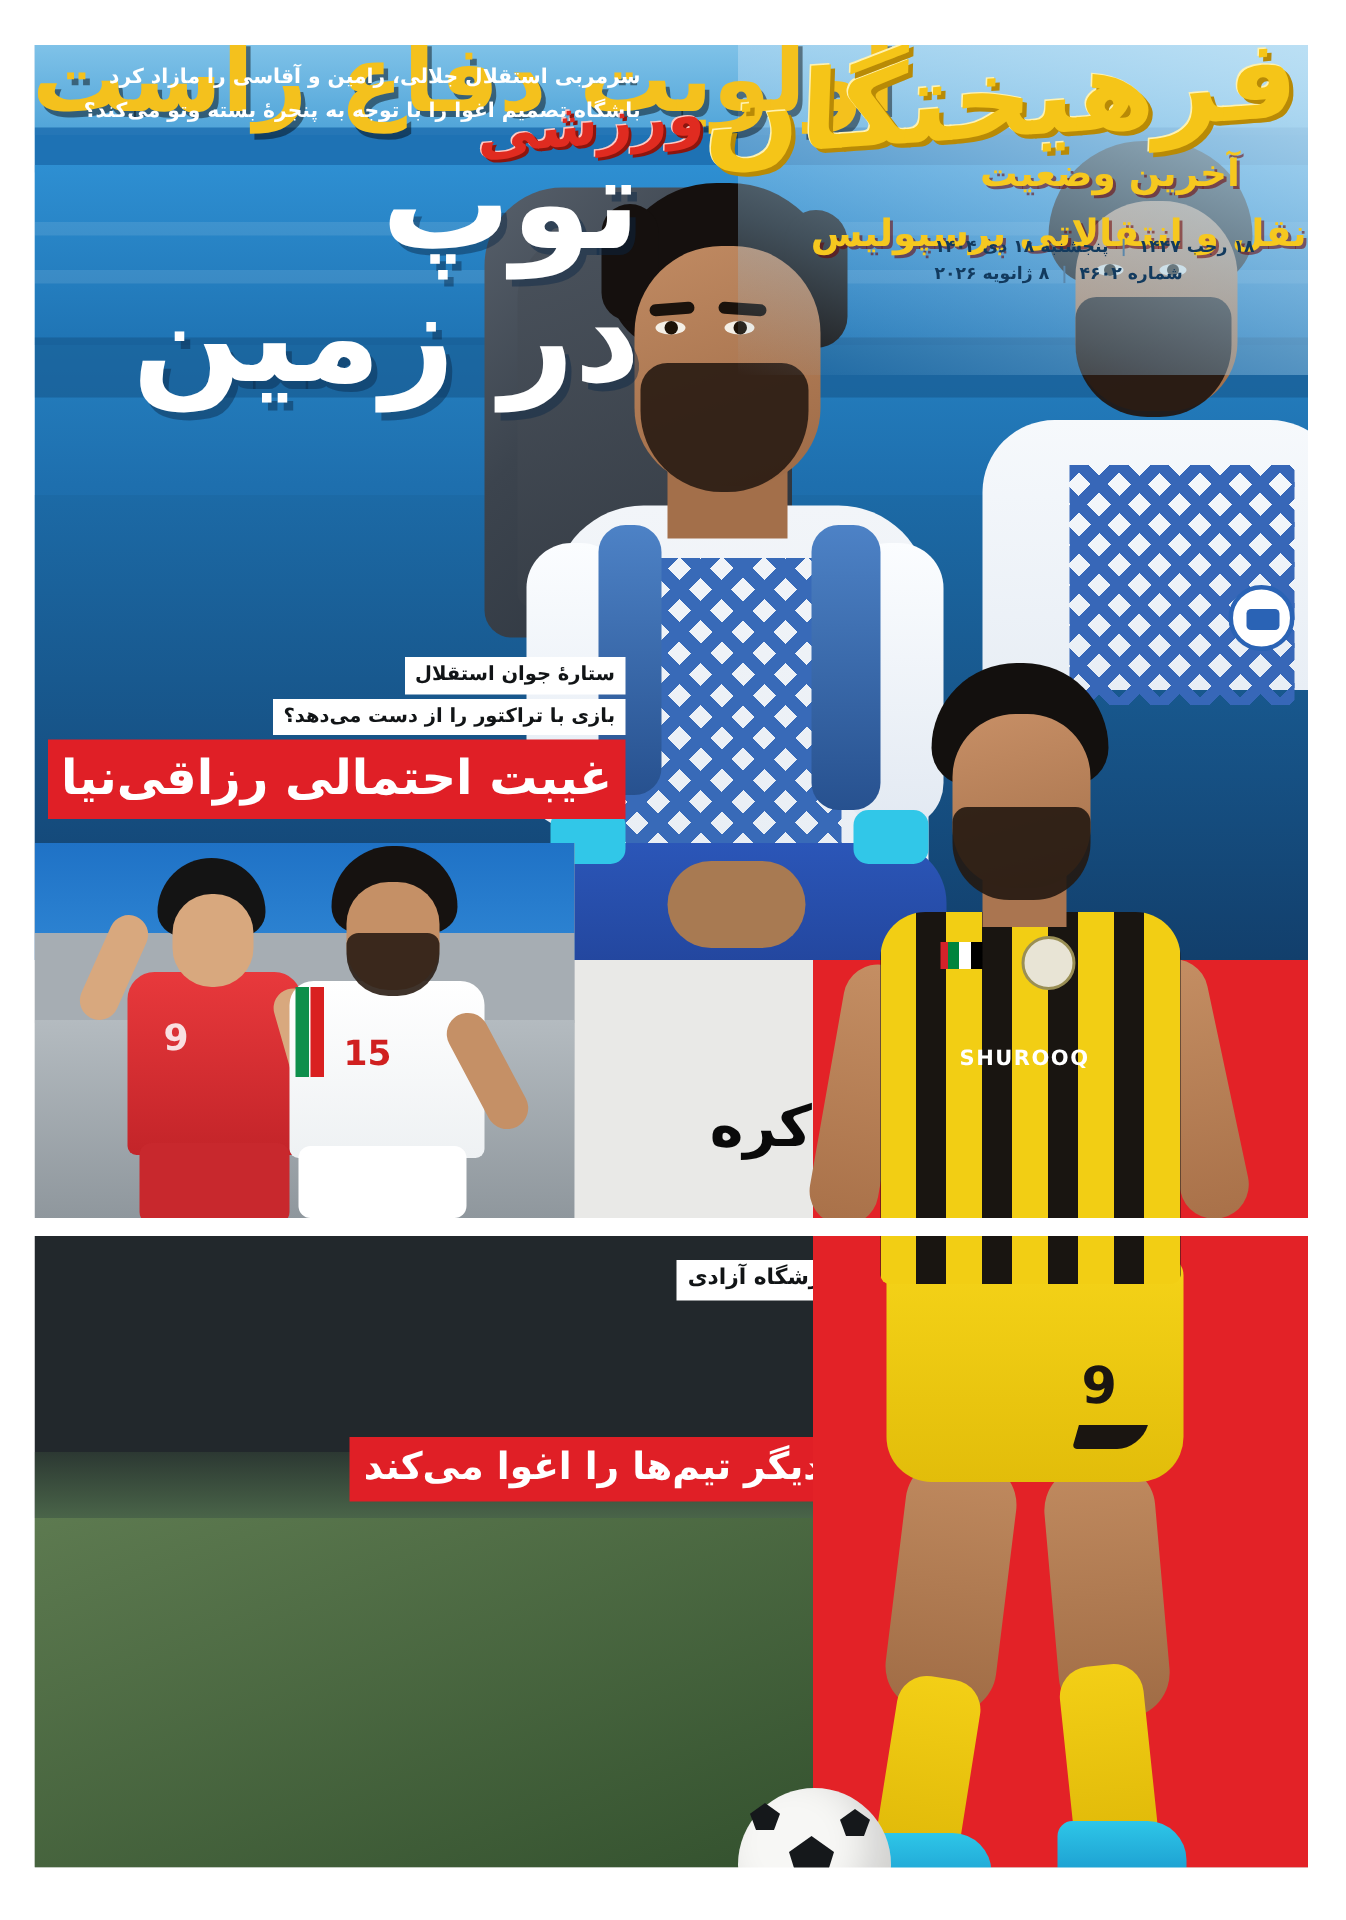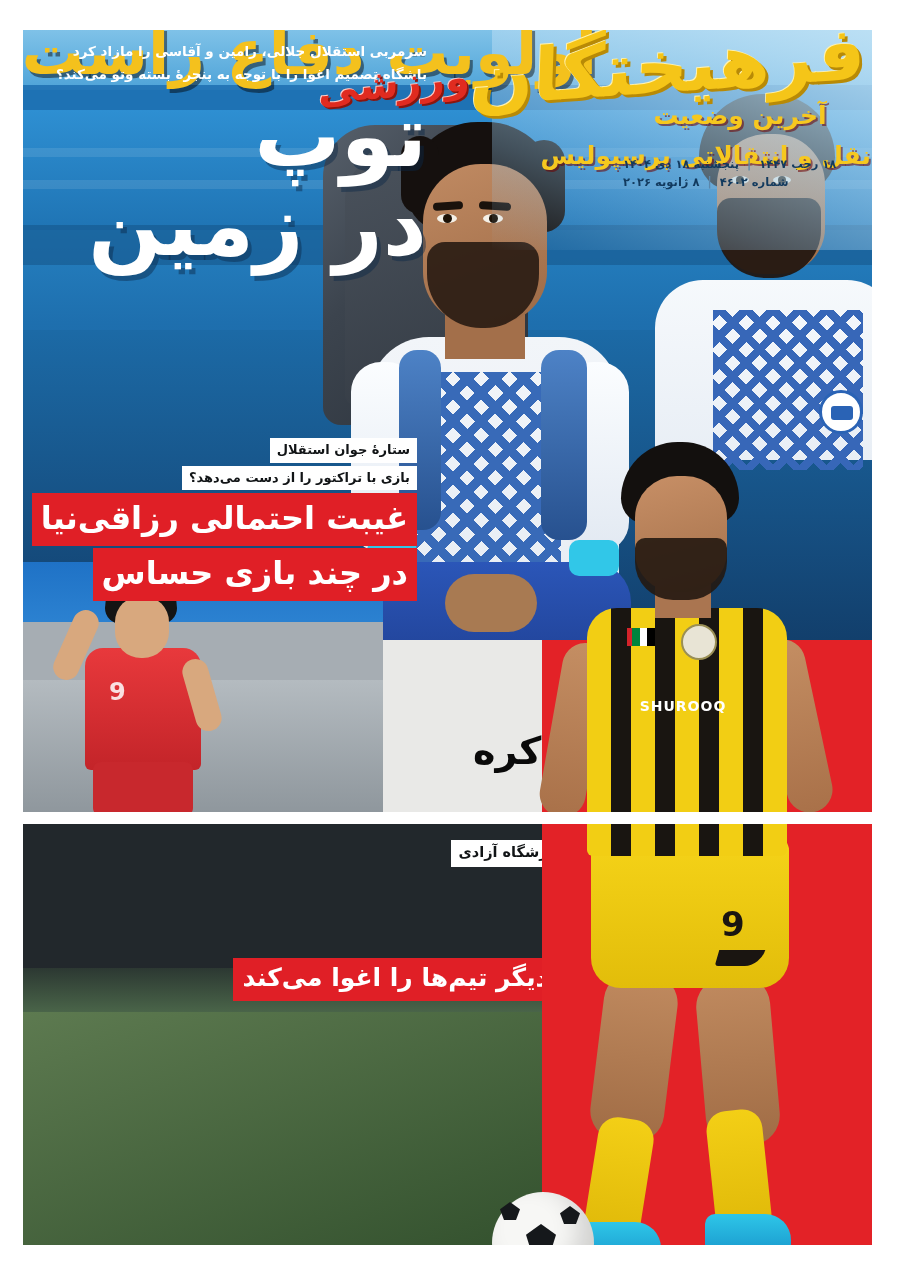--- a/index.html
+++ b/index.html
@@ -453,38 +453,48 @@
 
   <div class="main-head">
     <span class="h-line">توپ</span>
     <span class="h-line">در زمین</span>
   </div>
 
   <div class="redbox-block">
     <span class="rb-kicker">ستارهٔ جوان استقلال</span><br>
     <span class="rb-kicker">بازی با تراکتور را از دست می‌دهد؟</span><br>
     <span class="rb-head">غیبت احتمالی رزاقی‌نیا</span><br>
-    <span class="rb-head">در چند بازی حساس</span>
   </div>
 
   <div class="mid-photo">
     <div class="mp-sky"></div>
     <div class="mp-stand"></div>
     <div class="mp-turf"></div>
 
     <div class="kor">
       <div class="kor-arm l"></div>
       <div class="kor-body"></div>
       <div class="kor-num">9</div>
       <div class="kor-shorts"></div>
       <div class="kor-arm r"></div>
       <div class="kor-hair"></div>
       <div class="kor-face"></div>
     </div>
 
+    <div class="irn">
+      <div class="irn-body"></div>
+      <div class="irn-stripe"></div>
+      <div class="irn-stripe2"></div>
+      <div class="irn-num">15</div>
+      <div class="irn-shorts"></div>
+      <div class="irn-arm r"></div>
+      <div class="irn-hair"></div>
+      <div class="irn-face"></div>
+      <div class="irn-beard"></div>
+    </div>
   </div>
 
   <div class="white-band">
     <div class="wb-text">
       <span class="wb-kicker">تیم ملی امید در جام ملت‌ها</span>
       <span class="wb-kicker">با تساوی استارت زد</span>
       <span class="wb-head">یک امتیاز امید از کره</span>
     </div>
   </div>
 

